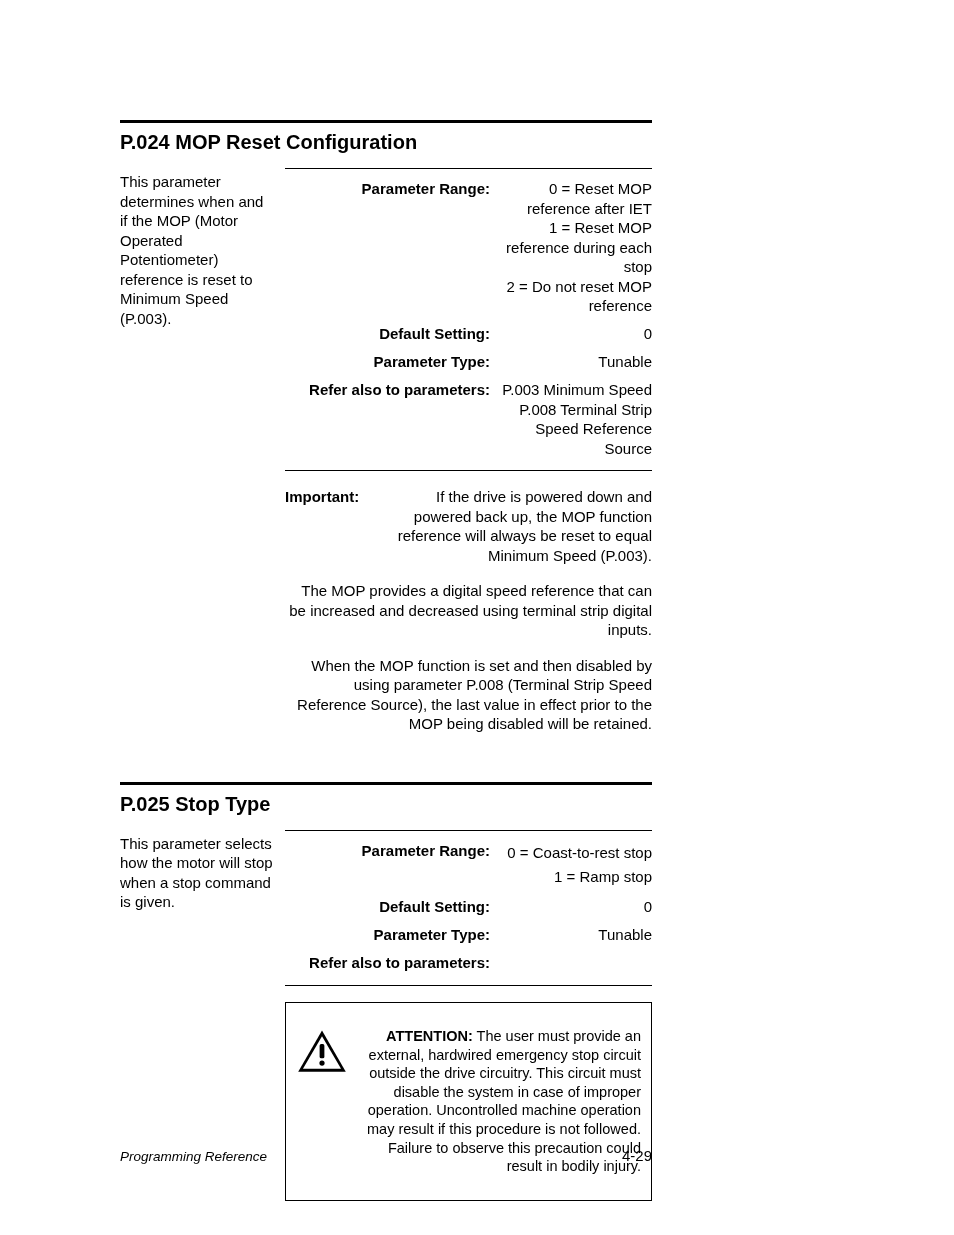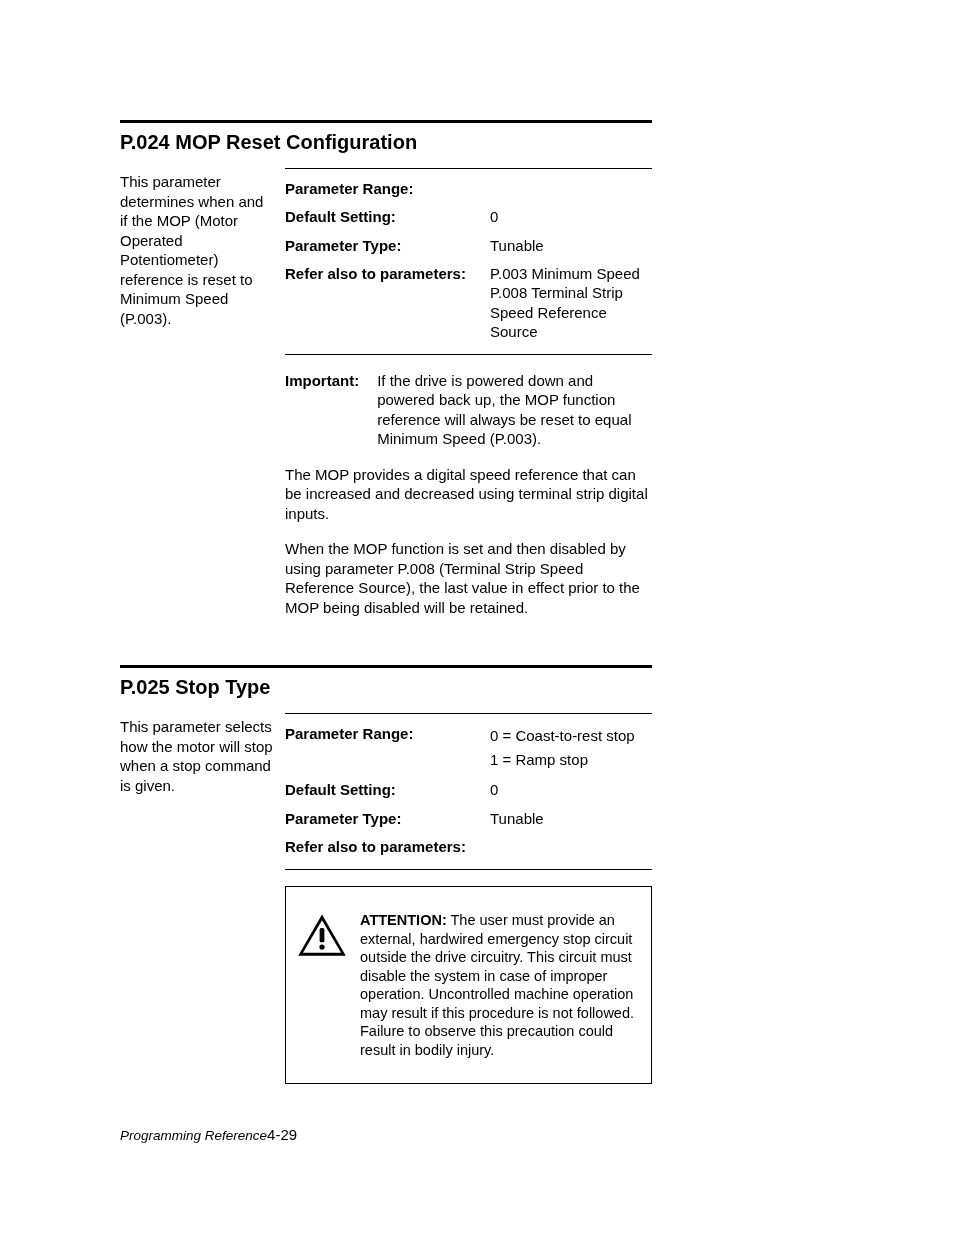--- a/index.html
+++ b/index.html
@@ -32,20 +32,21 @@
   }
   .side-note {
     width: 155px;
     flex: 0 0 155px;
     font-size: 15px;
     line-height: 1.3;
     padding-top: 4px;
   }
   .right-col {
     flex: 1;
+    text-align: right;
   }
   .param-table {
     border-top: 1px solid #000;
     border-bottom: 1px solid #000;
     padding: 6px 0 8px 0;
     margin-bottom: 16px;
   }
   .param-row {
     display: flex;
     padding: 4px 0;
@@ -110,40 +111,44 @@
   }
   .section-gap {
     height: 32px;
   }
   .footer {
     position: absolute;
     bottom: 90px;
     left: 120px;
     right: 110px;
     display: flex;
+    justify-content: space-between;
     align-items: baseline;
     font-size: 15px;
   }
   .footer-left {
     font-style: italic;
     font-size: 13.5px;
   }
 </style>
 </head>
 <body>
 
 <div class="page">
 
   <div class="section-title">P.024 MOP Reset Configuration</div>
   <div class="block">
     <div class="side-note">This parameter determines when and if the MOP (Motor Operated Potentiometer) reference is reset to Minimum Speed (P.003).</div>
     <div class="right-col">
       <div class="param-table">
         <div class="param-row">
           <div class="param-label">Parameter Range:</div>
+          <div class="param-value">0 = Reset MOP reference after IET
+1 = Reset MOP reference during each stop
+2 = Do not reset MOP reference</div>
         </div>
         <div class="param-row">
           <div class="param-label">Default Setting:</div>
           <div class="param-value">0</div>
         </div>
         <div class="param-row">
           <div class="param-label">Parameter Type:</div>
           <div class="param-value">Tunable</div>
         </div>
         <div class="param-row">

